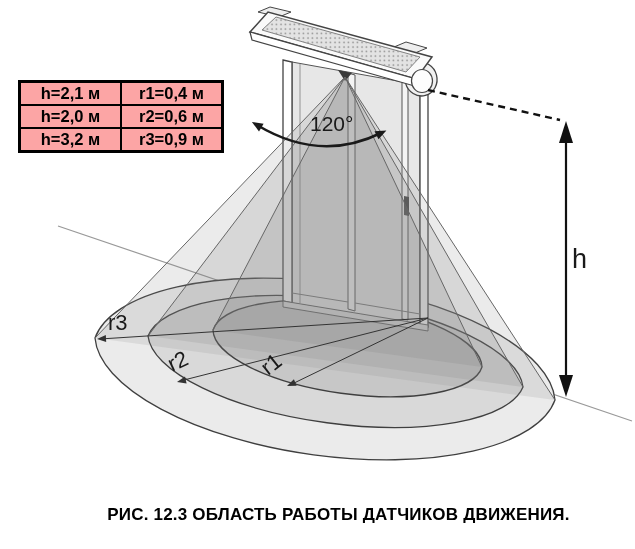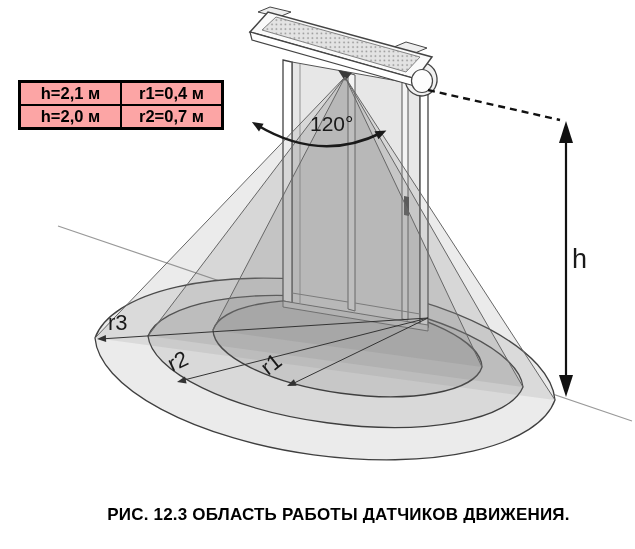--- a/index.html
+++ b/index.html
@@ -105,20 +105,24 @@
 </svg>
 
 <table class="params">
   <tbody>
         <tr>
     <td>h=2,1 м</td>
     <td>r1=0,4 м</td>
   </tr>
   <tr>
     <td>h=2,0 м</td>
-    <td>r2=0,7 м</td>
+    <td>r2=0,6 м</td>
+  </tr>
+  <tr>
+    <td>h=3,2 м</td>
+    <td>r3=0,9 м</td>
   </tr>
 </tbody>
     </table>
 
 <div class="caption">РИС. 12.3 ОБЛАСТЬ РАБОТЫ ДАТЧИКОВ ДВИЖЕНИЯ.</div>
 
 </div>
 
 </body></html>

